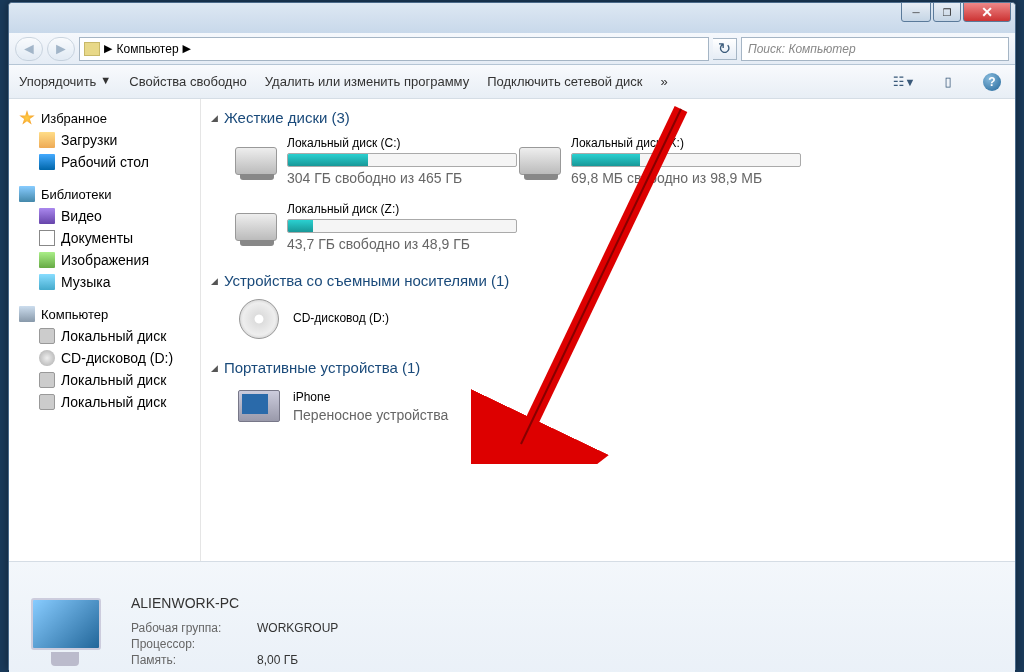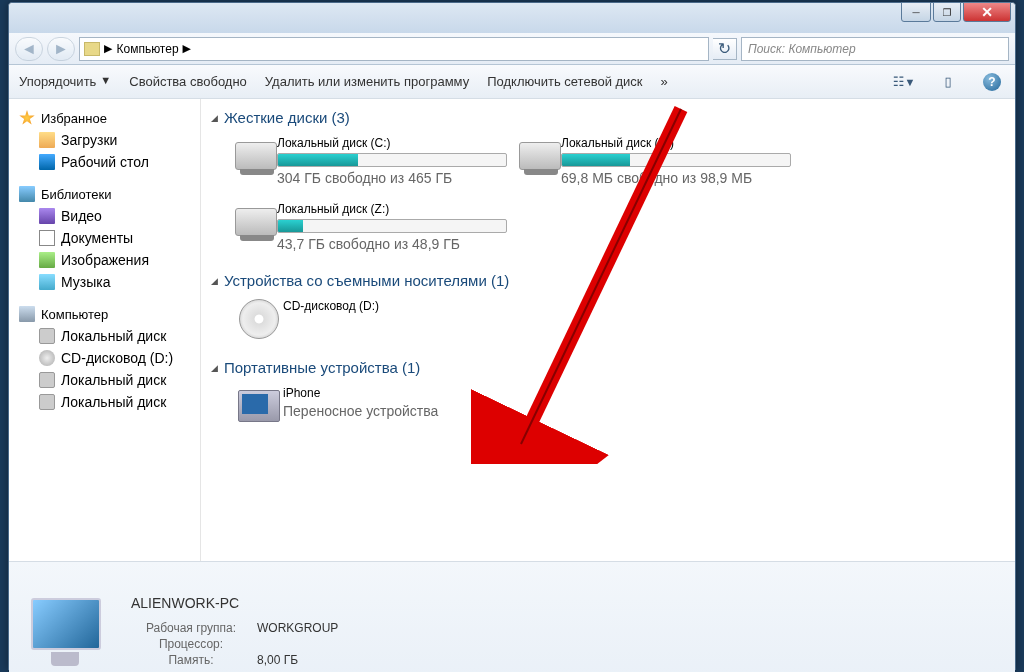--- a/index.html
+++ b/index.html
@@ -43,21 +43,21 @@
 .ic-mus { background:linear-gradient(#8df,#4ac); border-radius:1px; }
 .ic-comp { background:linear-gradient(#cde,#89a); border-radius:1px; }
 .ic-drv { background:#ccc; border-radius:2px; border:1px solid #999; }
 .ic-cd { background:radial-gradient(circle,#eee,#aaa); border-radius:50%; }
 
 .main { flex:1; background:#fff; overflow-y:auto; padding:6px 10px; position:relative; }
 .group { margin-bottom:10px; }
 .grouphead { display:flex; align-items:center; gap:6px; font-size:15px; color:#1a4a7a; padding:4px 0; cursor:pointer; }
 .grouphead .tri { color:#555; font-size:9px; }
 .items { display:flex; flex-wrap:wrap; gap:4px; padding-left:18px; }
-.drive { display:flex; align-items:flex-start; width:280px; padding:6px; cursor:pointer; }
+.drive { display:flex; align-items:center; gap:10px; width:280px; padding:6px; cursor:pointer; }
 .driveicon { width:48px; height:40px; display:flex; align-items:center; justify-content:center; }
 .hdd { width:42px; height:28px; background:linear-gradient(#eee,#bbb); border-radius:3px; border:1px solid #999; position:relative; }
 .hdd::after { content:""; position:absolute; bottom:-6px; left:4px; width:34px; height:6px; background:#888; border-radius:0 0 3px 3px; }
 .cdrom { width:40px; height:40px; background:radial-gradient(circle,#fff 15%,#ddd 18%,#eee 60%,#aaa); border-radius:50%; border:1px solid #999; }
 .camera { width:42px; height:32px; background:linear-gradient(#ccd,#99a); border:1px solid #778; border-radius:2px; position:relative; }
 .camera::before { content:""; position:absolute; top:3px; left:3px; width:26px; height:20px; background:#2a6aaa; }
 .driveinfo { flex:1; font-size:12px; }
 .drivename { color:#000; margin-bottom:3px; }
 .bar { width:230px; height:14px; border:1px solid #aaa; background:#f5f5f5; border-radius:2px; margin-bottom:3px; overflow:hidden; }
 .barfill { height:100%; background:linear-gradient(#2ad0d0,#189898); }
@@ -65,21 +65,21 @@
 
 .arrow { position:absolute; top:5px; left:270px; pointer-events:none; z-index:10; }
 
 .details { height:140px; background:linear-gradient(#f3f7fb,#e8eff7); border-top:1px solid #d5dde5; display:flex; align-items:center; padding:4px 16px; gap:16px; }
 .compimg { width:90px; height:76px; position:relative; }
 .monitor { width:70px; height:52px; background:linear-gradient(135deg,#8cf,#269); border:2px solid #ccd; border-radius:3px; position:absolute; top:4px; left:6px; }
 .stand { width:28px; height:14px; background:#bbc; position:absolute; bottom:4px; left:26px; border-radius:0 0 4px 4px; }
 .detinfo { font-size:12px; color:#555; }
 .dettitle { font-size:14px; color:#333; margin-bottom:10px; }
 .detrow { display:flex; gap:6px; margin-bottom:2px; }
-.detlbl { width:120px; text-align:center; color:#666; }
+.detlbl { width:120px; text-align:left; color:#666; }
 .detval { color:#333; }
 
 .chev { font-size:11px; }
 </style>
 </head>
 <body>
 
 <div class="window">
 
   <div class="titlebar">

